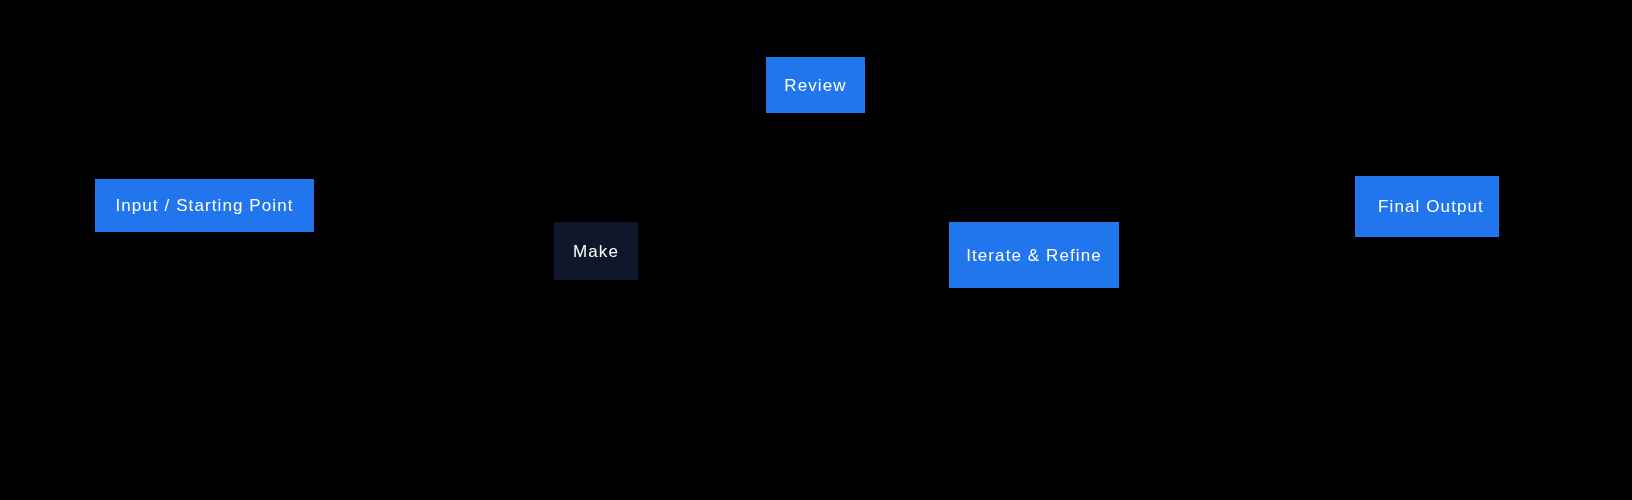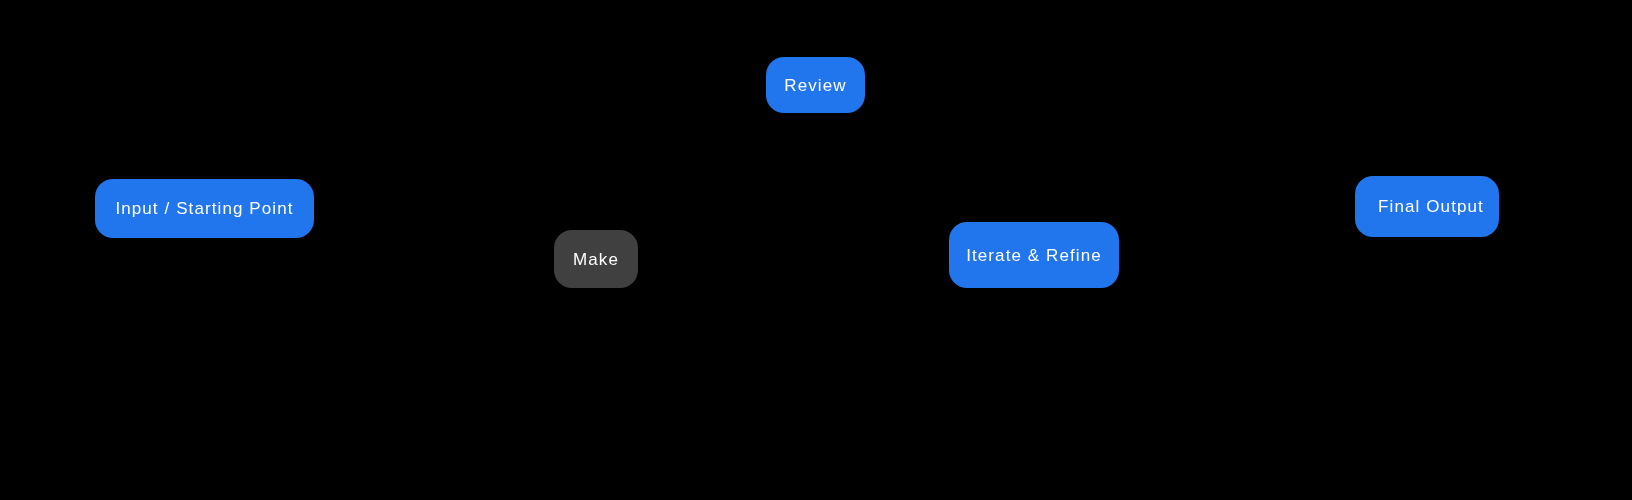--- a/index.html
+++ b/index.html
@@ -25,38 +25,37 @@
     box-sizing: border-box;
     background: #2176ee;
     color: #ffffff;
     font-family: "Liberation Sans", sans-serif;
     font-size: 17px;
     font-weight: 500;
     letter-spacing: 1.1px;
     line-height: 1;
     white-space: nowrap;
     text-align: center;
-    border-radius: 18px;
     -webkit-font-smoothing: antialiased;
   }
   .node-label {
     display: block;
     padding: 0 4px;
   }
 </style>
 </head>
 <body>
 
 <div id="diagram-canvas" style="width: 1632px; height: 500px; background: rgb(0, 0, 0);">
 
-  <div class="node" id="node-input" style="left: 95px; top: 179px; width: 219px; height: 59px; background: rgb(33, 118, 238); color: rgb(255, 255, 255);">
+  <div class="node" id="node-input" style="left: 95px; top: 179px; width: 219px; height: 53px; background: rgb(33, 118, 238); color: rgb(255, 255, 255);">
     <span class="node-label">Input / Starting Point</span>
   </div>
 
-  <div class="node" id="node-make" style="left: 554px; top: 222px; width: 84px; height: 58px; background: #404040; color: rgb(255, 255, 255); margin-top: 8px;">
+  <div class="node" id="node-make" style="left: 554px; top: 222px; width: 84px; height: 58px; background: #0f172a; color: rgb(255, 255, 255);">
     <span class="node-label">Make</span>
   </div>
 
   <div class="node" id="node-review" style="left: 766px; top: 57px; width: 99px; height: 56px; background: rgb(33, 118, 238); color: rgb(255, 255, 255);">
     <span class="node-label">Review</span>
   </div>
 
   <div class="node" id="node-iterate" style="left: 949px; top: 222px; width: 170px; height: 66px; background: rgb(33, 118, 238); color: rgb(255, 255, 255);">
     <span class="node-label">Iterate &amp; Refine</span>
   </div>

